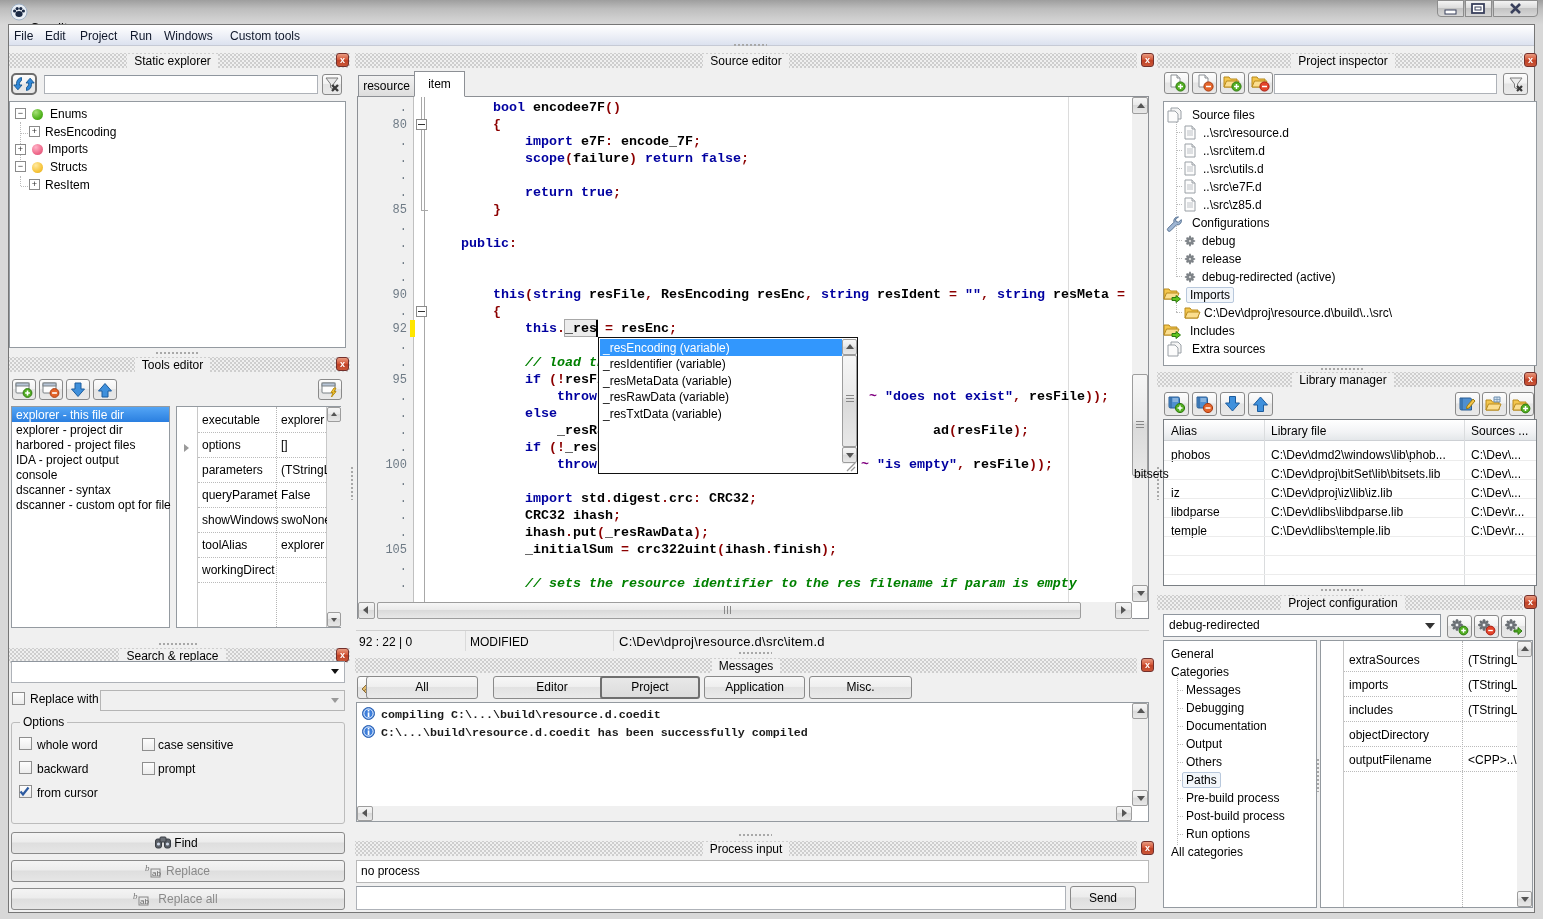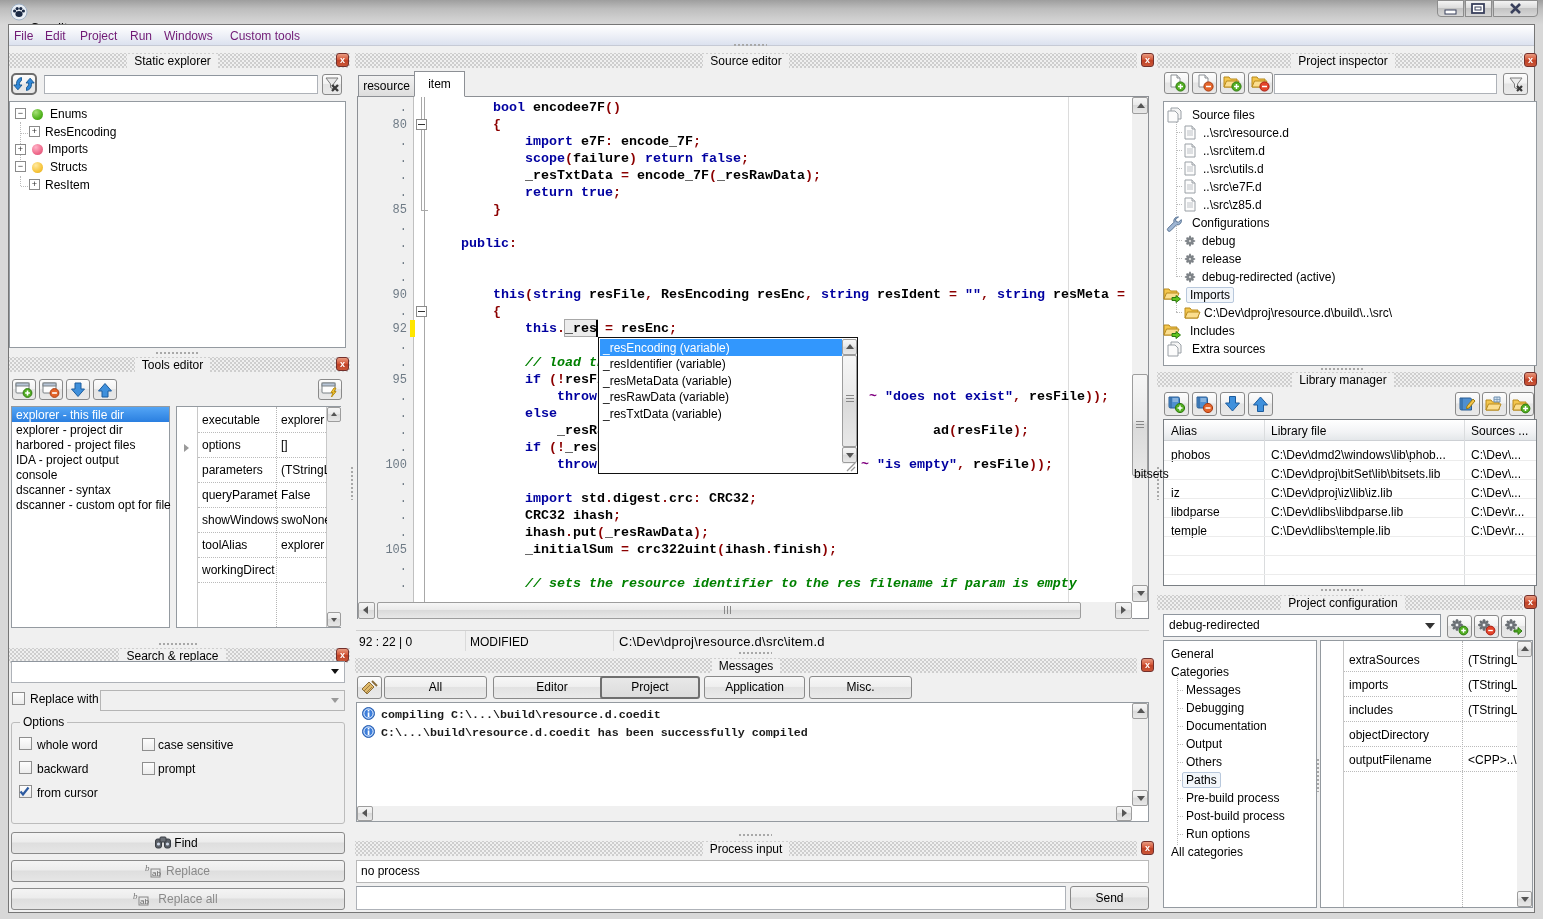--- a/index.html
+++ b/index.html
@@ -6,21 +6,21 @@
 html,body { width:1543px; height:919px; overflow:hidden; }
 body { position:relative; font-family:"Liberation Sans",sans-serif; background:#d8d8d8; }
 .abs { position:absolute; }
 
 #titlebar { left:0; top:0; width:1543px; height:25px;
   background:linear-gradient(180deg,#9e9e9e 0%,#bdbdbd 35%,#cdcdcd 70%,#d8d8d8 100%); }
 #titletext { left:30px; top:20px; font-size:13px; color:#000000;text-align:right; }
 #frame { left:8px; top:24px; width:1527px; height:889px; border:1px solid #767676; background:#f0f0f0; }
 #menubar { left:9px; top:25px; width:1525px; height:21px;
   background:linear-gradient(180deg,#ffffff 0%,#f2f4f9 40%,#dce2ef 100%); border-bottom:1px solid #c6cad5;}
-.menuitem { position:absolute; top:29px; font-size:12px; color:#701a75; }
+.menuitem { position:absolute; top:29px; font-size:12px; color:#0f172a; }
 
 #winbtns { left:1437px; top:0px; width:101px; height:18px; }
 .wbtn { position:absolute; top:0; height:17px; background:linear-gradient(180deg,#f4f4f4,#dcdcdc 45%,#c3c3c3 50%,#d6d6d6); border:1px solid #8c8c8c; }
 
 .hdr { height:15px; background-image:radial-gradient(#c3c3c3 24%,transparent 28%),radial-gradient(#c3c3c3 24%,transparent 28%); background-size:4px 4px; background-position:0 0,2px 2px; background-color:#f0f0f0; }
 .hdrt { position:absolute; top:1px; left:0; right:14px; text-align:center; font-size:12px; color:#000; }
 .hdrt span { background:#f0f0f0; padding:0 7px; }
 .xbtn { position:absolute; width:13px; height:14px; border:1px solid #73302c; border-radius:3px;
   background:linear-gradient(180deg,#e89a80,#d55a3c 45%,#bf4227 55%,#ca5638); color:#fff; font-size:9px; font-weight:bold; text-align:center; line-height:13px; }
 .tbtn { position:absolute; border:1px solid #8a8a8a; border-radius:3px;
@@ -294,21 +294,20 @@
 <div class="ln" style="top:577px">.</div>
 <div class="ln" style="top:594px">.</div>
 </div>
 <div class="abs" style="left:564px;top:319px;width:34px;height:18px;background:#ececec;border:1px solid #a8a8a8"></div>
 <div id="code" style="position:absolute;left:357px;top:96px;width:775px;height:506px;overflow:hidden">
     <div style="position:absolute;left:-357px;top:-96px;width:1149px;height:919px">
 <div class="cl" style="top:99px">        <span class="k">bool</span> encodee7F<span class="s">()</span></div>
 <div class="cl" style="top:116px">        <span class="s">{</span></div>
 <div class="cl" style="top:133px">            <span class="k">import</span> e7F<span class="s">:</span> encode_7F<span class="s">;</span></div>
 <div class="cl" style="top:150px">            <span class="k">scope</span><span class="s">(</span>failure<span class="s">)</span> <span class="k">return</span> <span class="k">false</span><span class="s">;</span></div>
-<div class="cl" style="top:167px">            _resTxtData <span class="s">=</span> encode_7F<span class="s">(</span>_resRawData<span class="s">);</span></div>
 <div class="cl" style="top:184px">            <span class="k">return</span> <span class="k">true</span><span class="s">;</span></div>
 <div class="cl" style="top:201px">        <span class="s">}</span></div>
 <div class="cl" style="top:235px">    <span class="k">public</span><span class="s">:</span></div>
 <div class="cl" style="top:286px">        <span class="k">this</span><span class="s">(</span><span class="k">string</span> resFile<span class="s">,</span> ResEncoding resEnc<span class="s">,</span> <span class="k">string</span> resIdent <span class="s">=</span> <span class="k">""</span><span class="s">,</span> <span class="k">string</span> resMeta <span class="s">=</span> </div>
 <div class="cl" style="top:303px">        <span class="s">{</span></div>
 <div class="cl" style="top:320px">            <span class="k">this</span><span class="s">.</span>_res <span style="position:absolute;left:176px"><span class="s">=</span> resEnc<span class="s">;</span></span></div>
 <div class="cl" style="top:354px">            <span class="c">// load the resource raw data</span></div>
 <div class="cl" style="top:371px">            <span class="k">if</span> <span class="s">(!</span>resFile.exists<span class="s">)</span></div>
 <div class="cl" style="top:388px"><i style="left:128px"><span class="k">throw</span></i><i style="left:176px">new Exception(</i><i style="left:440px"><span class="p">~</span> <span class="k">"does not exist"</span><span class="s">,</span> resFile<span class="s">));</span></i></div>
 <div class="cl" style="top:405px">            <span class="k">else</span></div>
@@ -379,21 +378,21 @@
 <div class="abs hdr" style="left:355px;top:658px;width:782px">
     <div class="hdrt" style="right:0"><span>Messages</span></div>
   </div>
 <div class="xbtn" style="left:1141px;top:658px">x</div>
 <div class="tbtn" style="left:357px;top:676px;width:25px;height:23px"></div>
 <svg class="abs" style="left:360px;top:679px" width="19" height="17" viewBox="0 0 19 17">
  <path d="M12 2 L17 7" stroke="#8a6d3b" stroke-width="2"></path>
  <path d="M2 10 L9 3 L14 8 L7 15 Z" fill="#e0b96a" stroke="#8a6d3b"></path>
  <path d="M4 12 L10 6 M6 14 L12 8" stroke="#8a6d3b" stroke-width="0.8"></path>
 </svg>
-<div class="mtab" style="left:384px;width:103px">All</div>
+<div class="mtab" style="left:366px;width:112px">All</div>
 <div class="mtab" style="left:493px;width:118px">Editor</div>
 <div class="mtab" style="left:600px;width:100px;background:linear-gradient(180deg,#e8e8e8,#dcdcdc);border:2px solid #6f6f6f;line-height:19px">Project</div>
 <div class="mtab" style="left:704px;width:101px">Application</div>
 <div class="mtab" style="left:809px;width:103px">Misc.</div>
 <div class="box" style="left:356px;top:702px;width:793px;height:120px"></div>
 <svg class="abs" style="left:362px;top:707px" width="13" height="13" viewBox="0 0 13 13">
     <circle cx="6.5" cy="6.5" r="6" fill="#3d7edb" stroke="#2a5fae"></circle>
     <circle cx="6.5" cy="6.5" r="4.6" fill="none" stroke="#fff" stroke-width="0.9"></circle>
     <rect x="5.7" y="2.8" width="1.7" height="1.7" fill="#fff"></rect>
     <rect x="5.7" y="5.4" width="1.7" height="4.6" fill="#fff"></rect>
@@ -418,21 +417,21 @@
 <div class="arr" style="left:1122px;top:809px;border-top:4px solid transparent;border-bottom:4px solid transparent;border-left:5px solid #555"></div>
 
 <div class="grip" style="left:738px;top:833px;width:34px"></div>
 <div class="abs hdr" style="left:355px;top:841px;width:782px">
     <div class="hdrt" style="right:0"><span>Process input</span></div>
   </div>
 <div class="xbtn" style="left:1141px;top:841px">x</div>
 <div class="box" style="left:356px;top:860px;width:793px;height:23px;border-color:#b8b8b8"></div>
 <div class="t12" style="left:361px;top:864px">no process</div>
 <div class="input" style="left:356px;top:886px;width:710px;height:24px"></div>
-<div class="btn" style="left:1070px;top:886px;width:79px;height:24px;line-height:22px">Send</div>
+<div class="btn" style="left:1070px;top:886px;width:66px;height:24px;line-height:22px">Send</div>
 
 <div class="abs hdr" style="left:1157px;top:53px;width:366px">
     <div class="hdrt" style="right:-6px"><span>Project inspector</span></div>
   </div>
 <div class="xbtn" style="left:1524px;top:53px">x</div>
 <div class="tbtn" style="left:1164px;top:72px;width:25px;height:22px"></div>
 <div class="tbtn" style="left:1192px;top:72px;width:25px;height:22px"></div>
 <div class="tbtn" style="left:1220px;top:72px;width:25px;height:22px"></div>
 <div class="tbtn" style="left:1248px;top:72px;width:25px;height:22px"></div>
 <svg class="abs" style="left:1168px;top:74px" width="18" height="18" viewBox="0 0 18 18">

